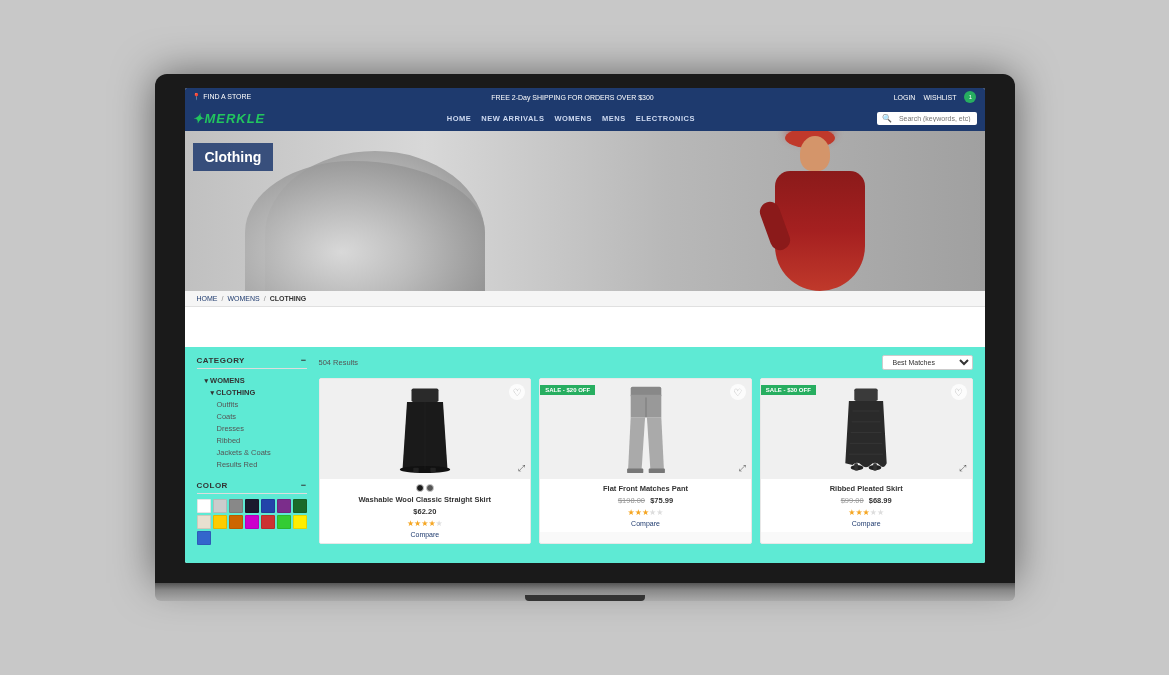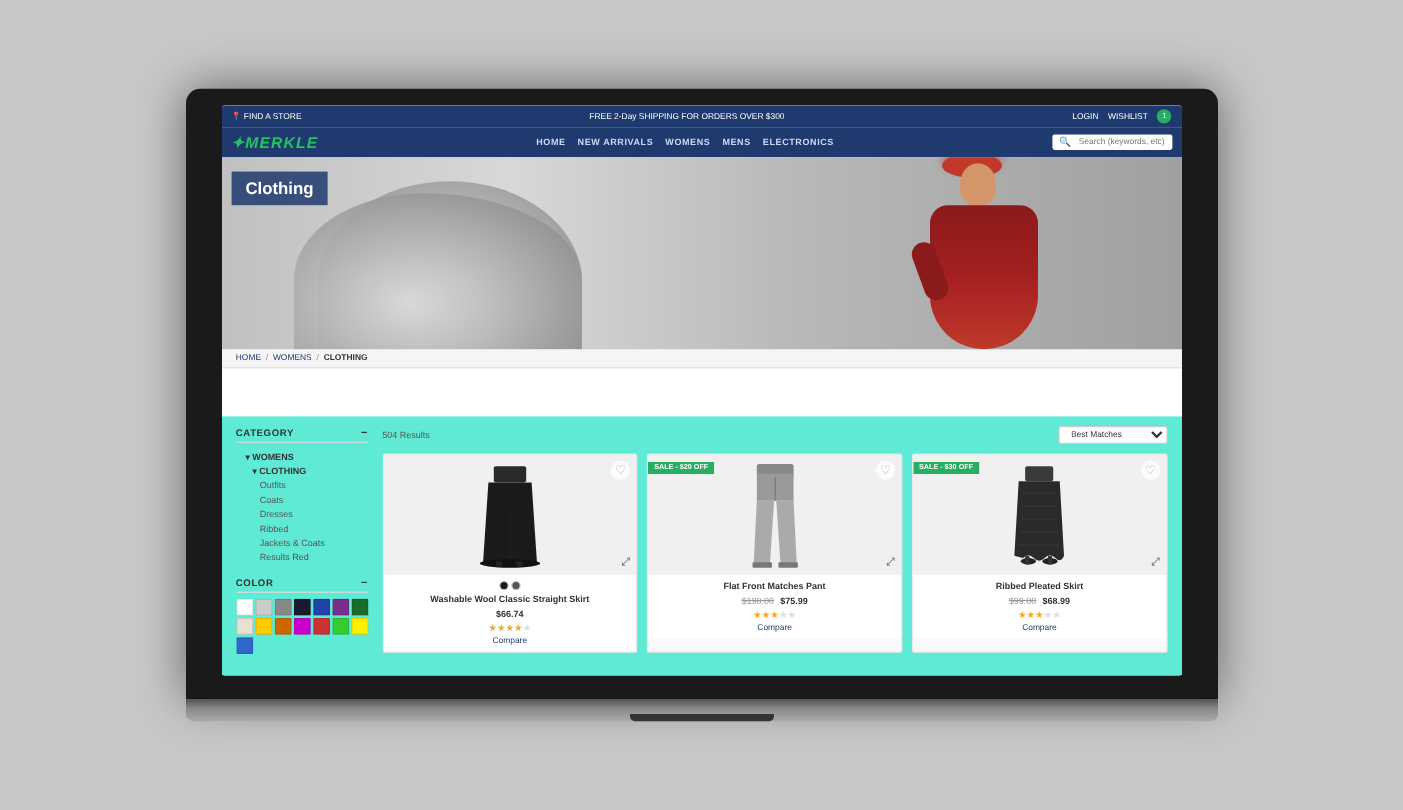--- a/index.html
+++ b/index.html
@@ -561,21 +561,21 @@
                 </svg>
                 <div class="zoom-btn">⤢</div>
               </div>
               <div class="product-info">
                 <div class="product-colors">
                   <div class="product-color-dot" style="background:#1a1a1a;"></div>
                   <div class="product-color-dot" style="background:#555555;"></div>
                 </div>
                 <div class="product-name">Washable Wool Classic Straight Skirt</div>
                 <div class="product-price">
-                  <span class="price-sale">$66.74</span>
+                  <span class="price-sale">$62.20</span>
                 </div>
                 <div class="stars">★★★★<span class="star-empty">★</span></div>
                 <span class="compare-link">Compare</span>
               </div>
             </div>
 
             <div class="product-card">
               <div class="product-image-area">
                 <div class="sale-badge">SALE - $20 OFF</div>
                 <div class="wishlist-btn">♡</div>

